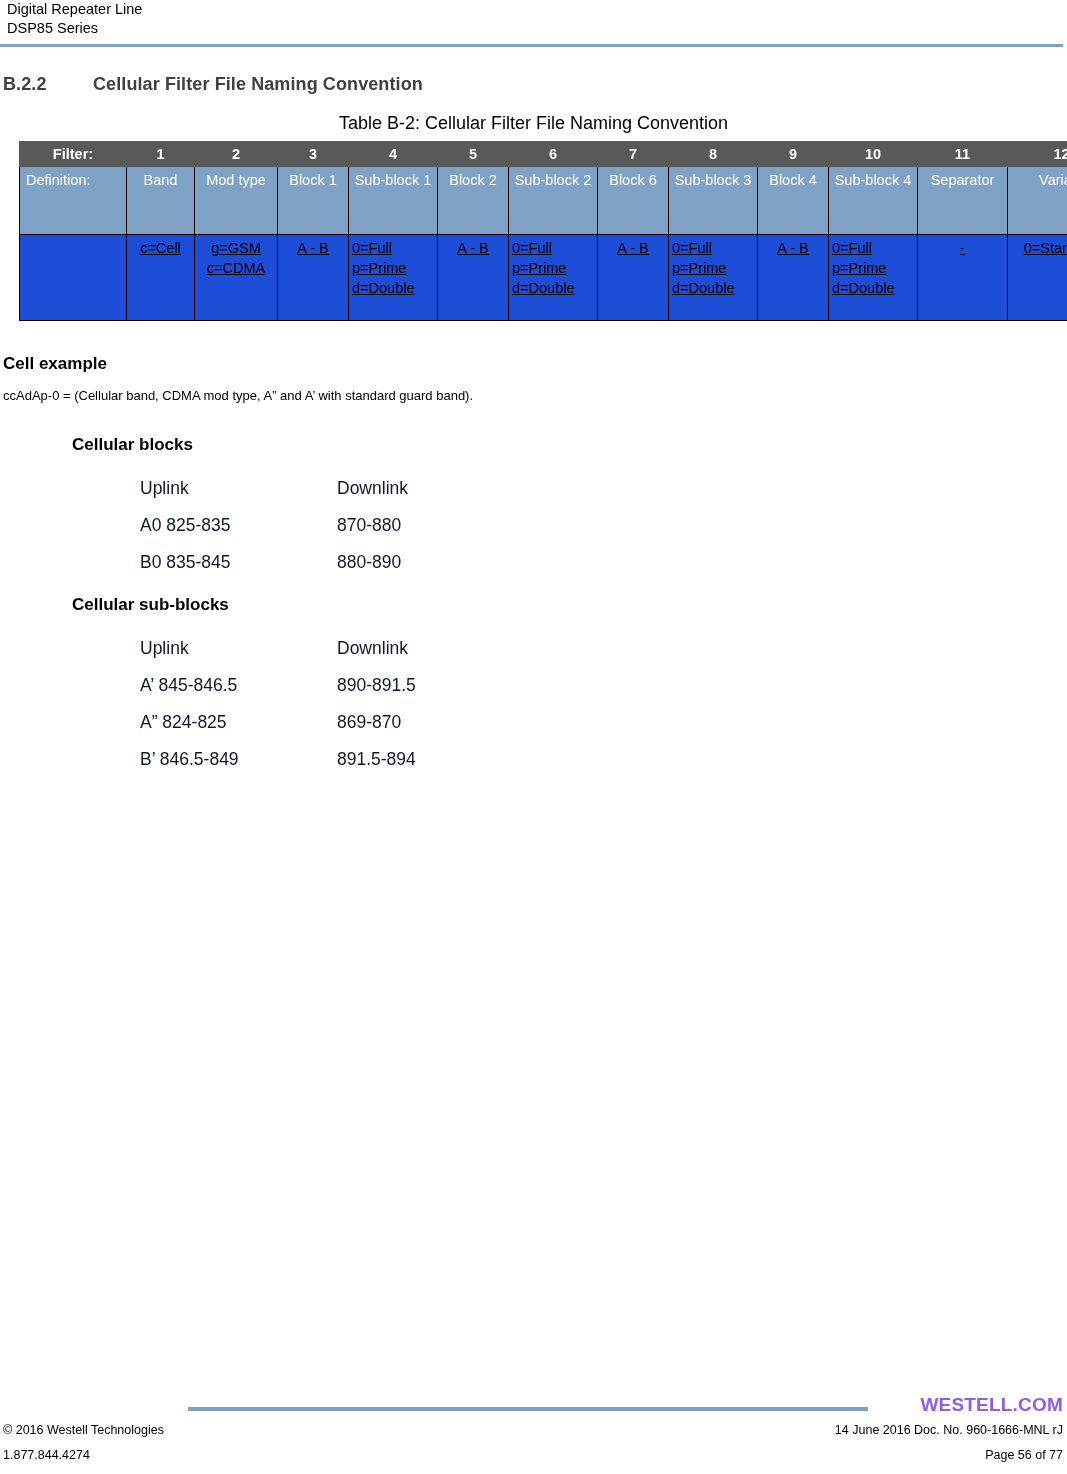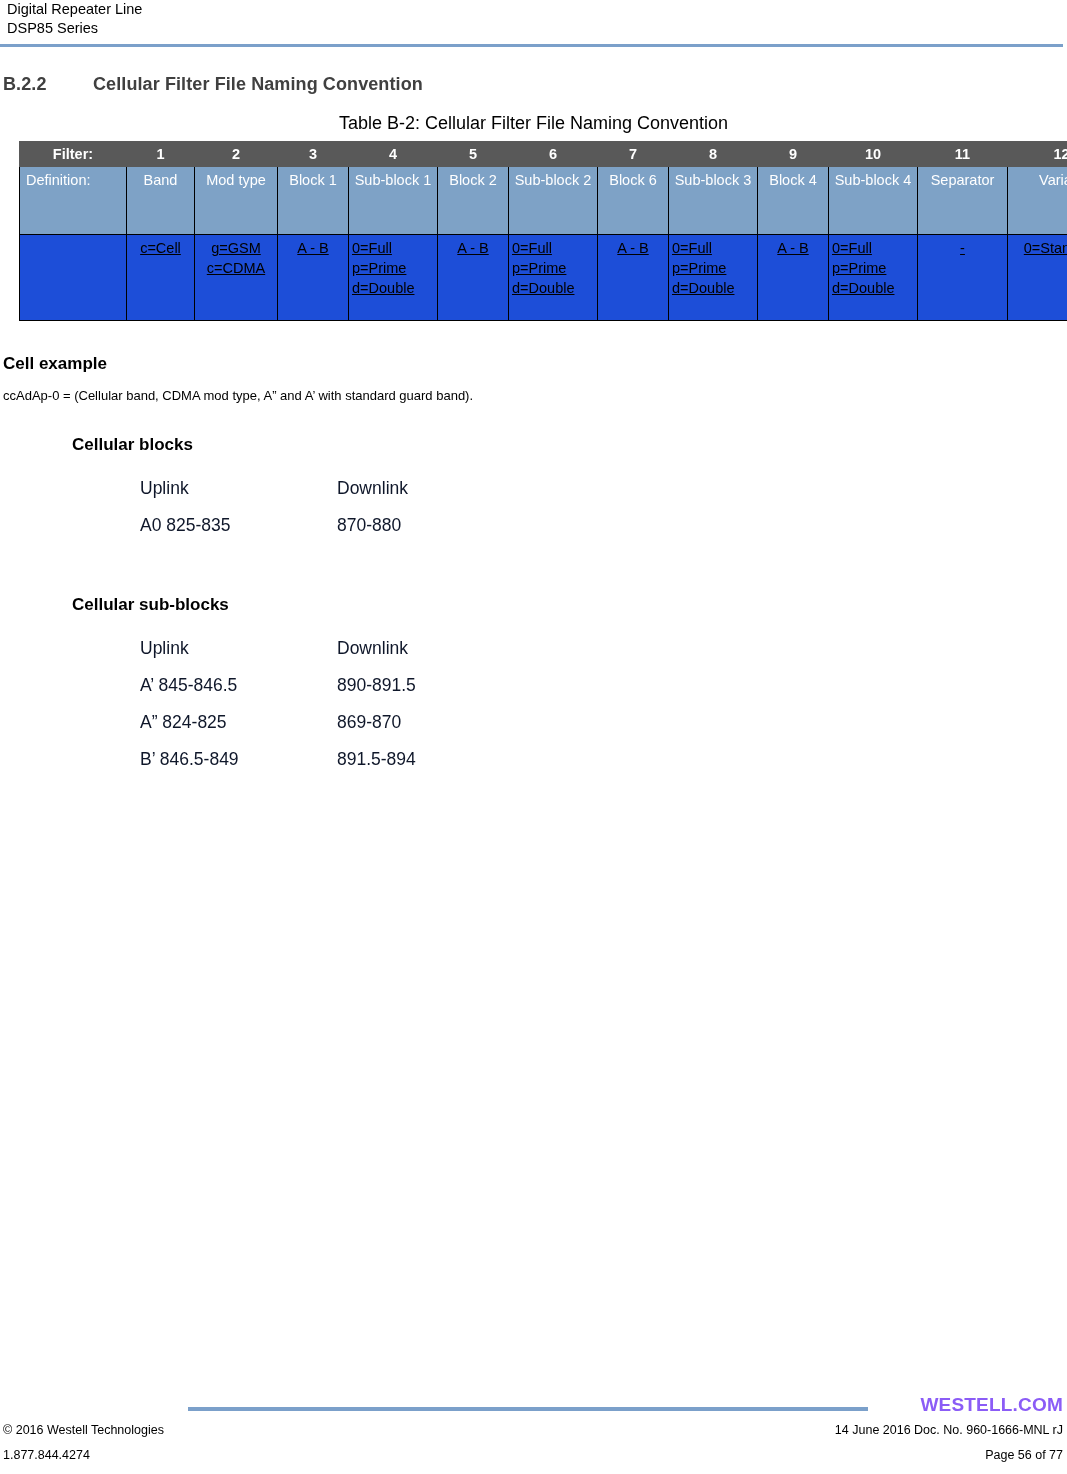--- a/index.html
+++ b/index.html
@@ -359,20 +359,24 @@
 <table class="freq-table blocks">
   <tbody>
     <tr>
       <td class="col-up">Uplink</td>
       <td class="col-down">Downlink</td>
     </tr>
     <tr>
       <td class="col-up">A0 825-835</td>
       <td class="col-down">870-880</td>
     </tr>
+    <tr>
+      <td class="col-up">B0 835-845</td>
+      <td class="col-down">880-890</td>
+    </tr>
   </tbody>
 </table>
 
 <div class="sub-title subblocks">Cellular sub-blocks</div>
 <table class="freq-table subblocks">
   <tbody>
     <tr>
       <td class="col-up">Uplink</td>
       <td class="col-down">Downlink</td>
     </tr>

